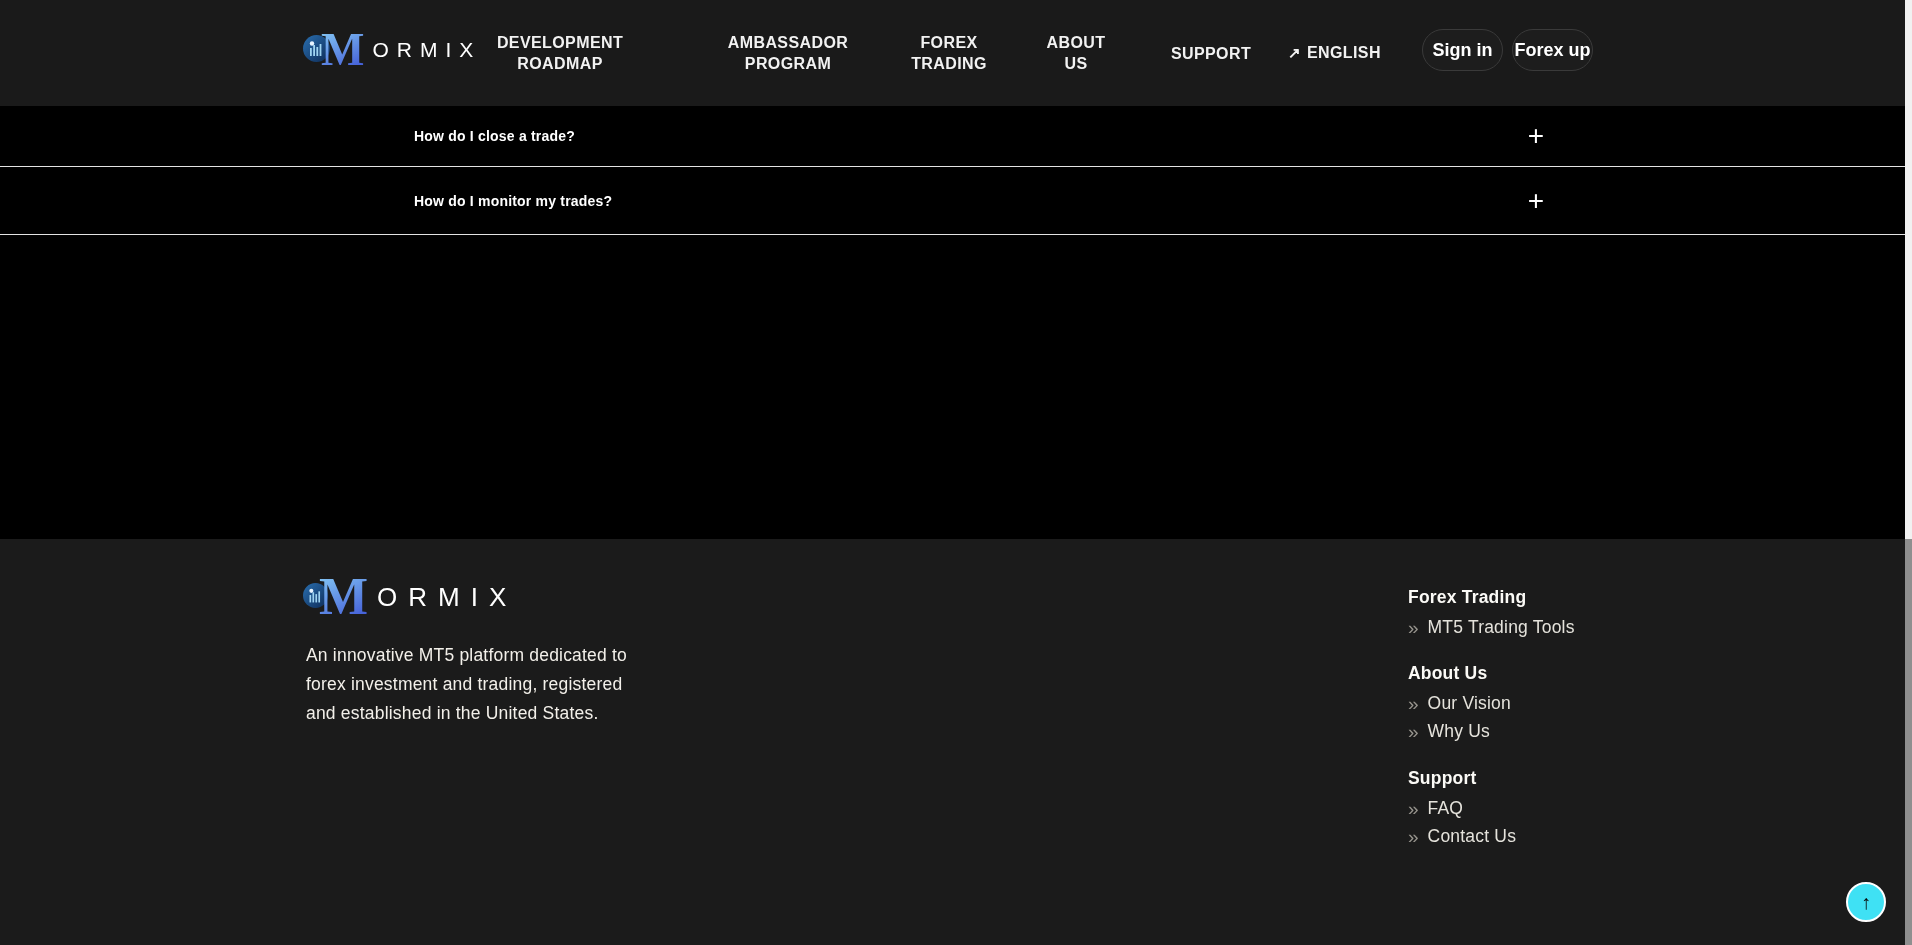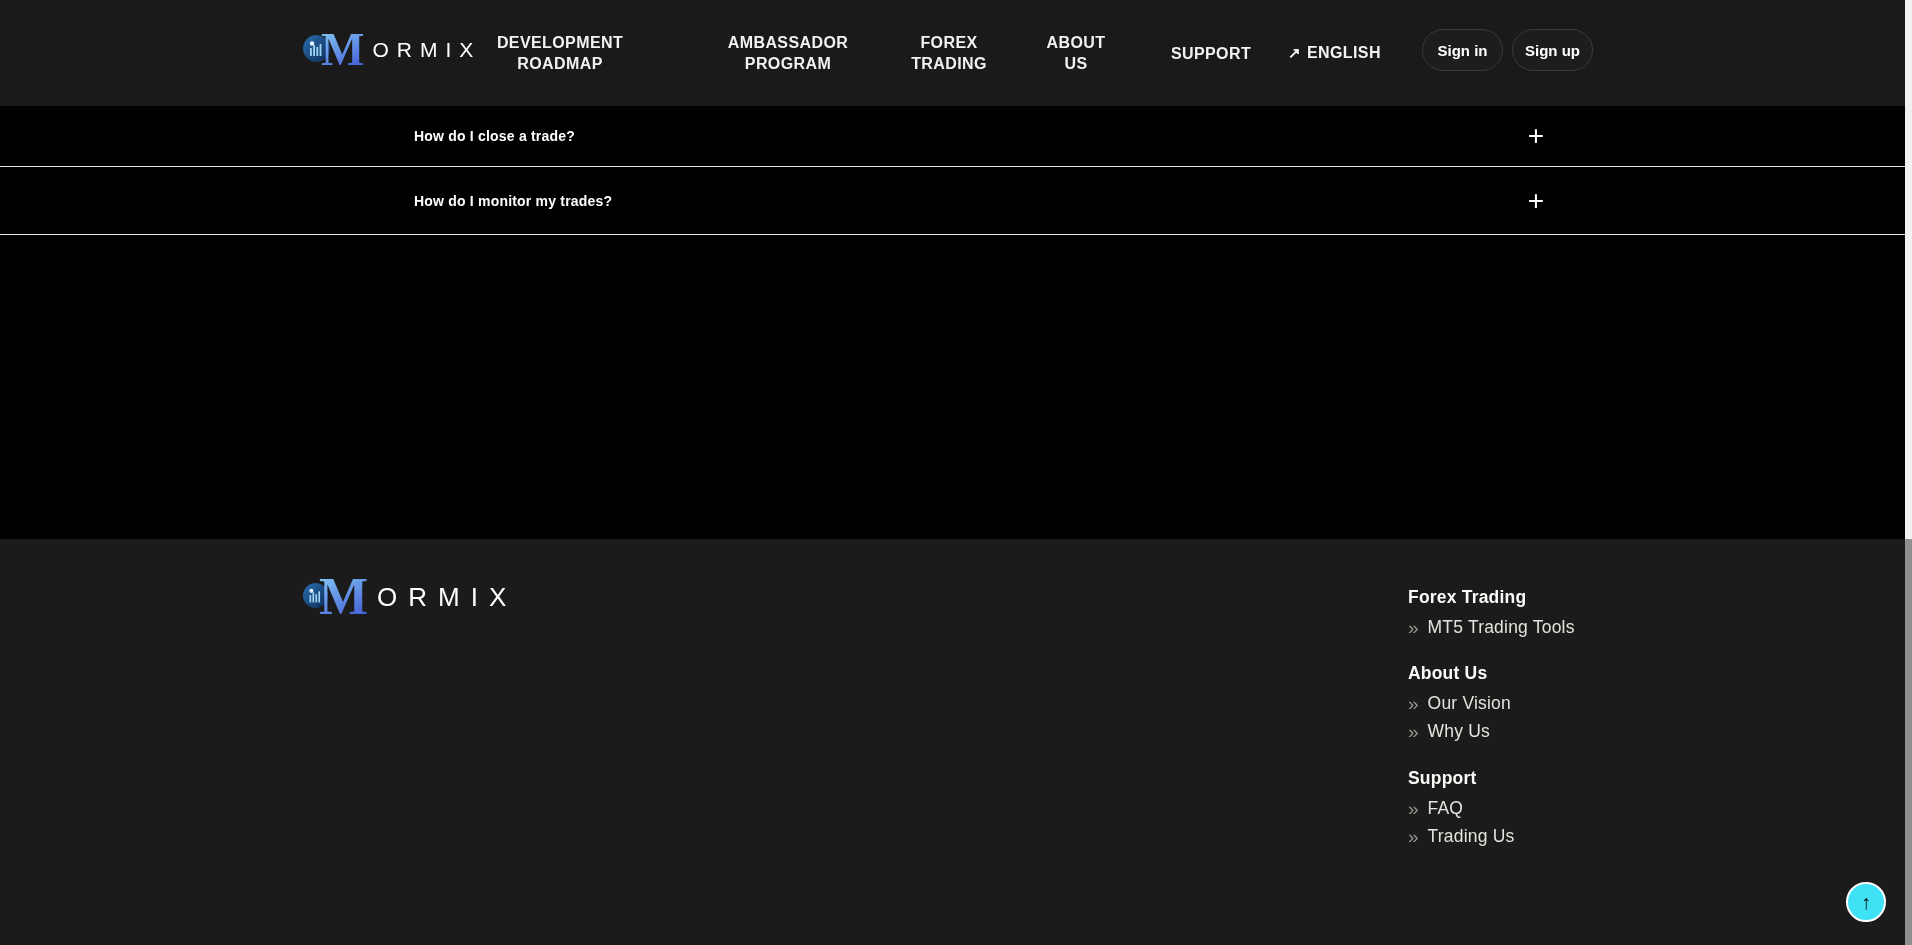--- a/index.html
+++ b/index.html
@@ -29,21 +29,21 @@
   }
   .nav-lang{
     position:absolute;left:1288px;top:53px;transform:translateY(-50%);
     display:flex;align-items:center;gap:6px;color:#f2f2f2;
     font-size:16px;font-weight:700;letter-spacing:.4px;cursor:pointer;
   }
   .nav-lang .arrow{font-size:15px;font-weight:700;}
   .btn{
     position:absolute;top:29px;height:42px;border-radius:21px;
     background:#1d1d1d;border:1px solid #3a3a3a;color:#fff;
-    font-size:15px;font-weight:700;display:flex;align-items:center;justify-content:center;
+    font-size:18px;font-weight:700;display:flex;align-items:center;justify-content:center;
     box-sizing:border-box;cursor:pointer;font-family:"Liberation Sans",sans-serif;
   }
   .btn-signin{left:1422px;width:81px;}
   .btn-signup{left:1512px;width:81px;}
   
   .faq-row{
     position:absolute;left:0;width:1905px;background:#000;
     border-bottom:1px solid #e3e3e3;display:flex;align-items:center;
   }
   .faq-row-1{top:106px;height:60px;}
@@ -113,21 +113,21 @@
     <div class="nav-item" style="left:949px;"><span>FOREX</span><br><span>TRADING</span></div>
     <div class="nav-item" style="left:1076px;"><span>ABOUT</span><br><span>US</span></div>
     <div class="nav-item" style="left:1211px;"><span>SUPPORT</span></div>
 
     <div class="nav-lang">
       <span class="arrow">↗</span>
       <span>ENGLISH</span>
     </div>
 
     <div class="btn btn-signin">Sign in</div>
-    <div class="btn btn-signup">Sign up</div>
+    <div class="btn btn-signup">Forex up</div>
   </div>
 
   <div class="faq-row faq-row-1">
     <span class="faq-q">How do I close a trade?</span>
     <span class="faq-plus">+</span>
   </div>
   <div class="faq-row faq-row-2">
     <span class="faq-q">How do I monitor my trades?</span>
     <span class="faq-plus">+</span>
   </div>
@@ -141,20 +141,25 @@
           <rect x="7" y="13" width="1.8" height="8" fill="#9fd4f2"></rect>
           <rect x="10.2" y="10" width="1.8" height="11" fill="#9fd4f2"></rect>
           <rect x="13.4" y="12" width="1.8" height="9" fill="#9fd4f2"></rect>
           <rect x="16.6" y="9" width="1.8" height="12" fill="#9fd4f2"></rect>
         </svg>
       </span>
       <span class="logo-m">M</span>
       <span class="logo-name">ORMIX</span>
     </div>
 
+    <div class="footer-desc">
+      <div>An innovative MT5 platform dedicated to</div>
+      <div>forex investment and trading, registered</div>
+      <div>and established in the United States.</div>
+    </div>
 
     <div class="f-col f-col-0">
       <div class="f-heading">Forex Trading</div>
       <div class="f-link">
         <span class="f-chev">»</span>
         <span class="f-link-label">MT5 Trading Tools</span>
       </div>
     </div>
 
     <div class="f-col f-col-1">
@@ -170,21 +175,21 @@
     </div>
 
     <div class="f-col f-col-2">
       <div class="f-heading">Support</div>
       <div class="f-link">
         <span class="f-chev">»</span>
         <span class="f-link-label">FAQ</span>
       </div>
       <div class="f-link">
         <span class="f-chev">»</span>
-        <span class="f-link-label">Trading Us</span>
+        <span class="f-link-label">Contact Us</span>
       </div>
     </div>
   </div>
 
   <div class="scroll-top">
     <span>↑</span>
   </div>
 
   <div class="sb-track"></div>
   <div class="sb-thumb"></div>

